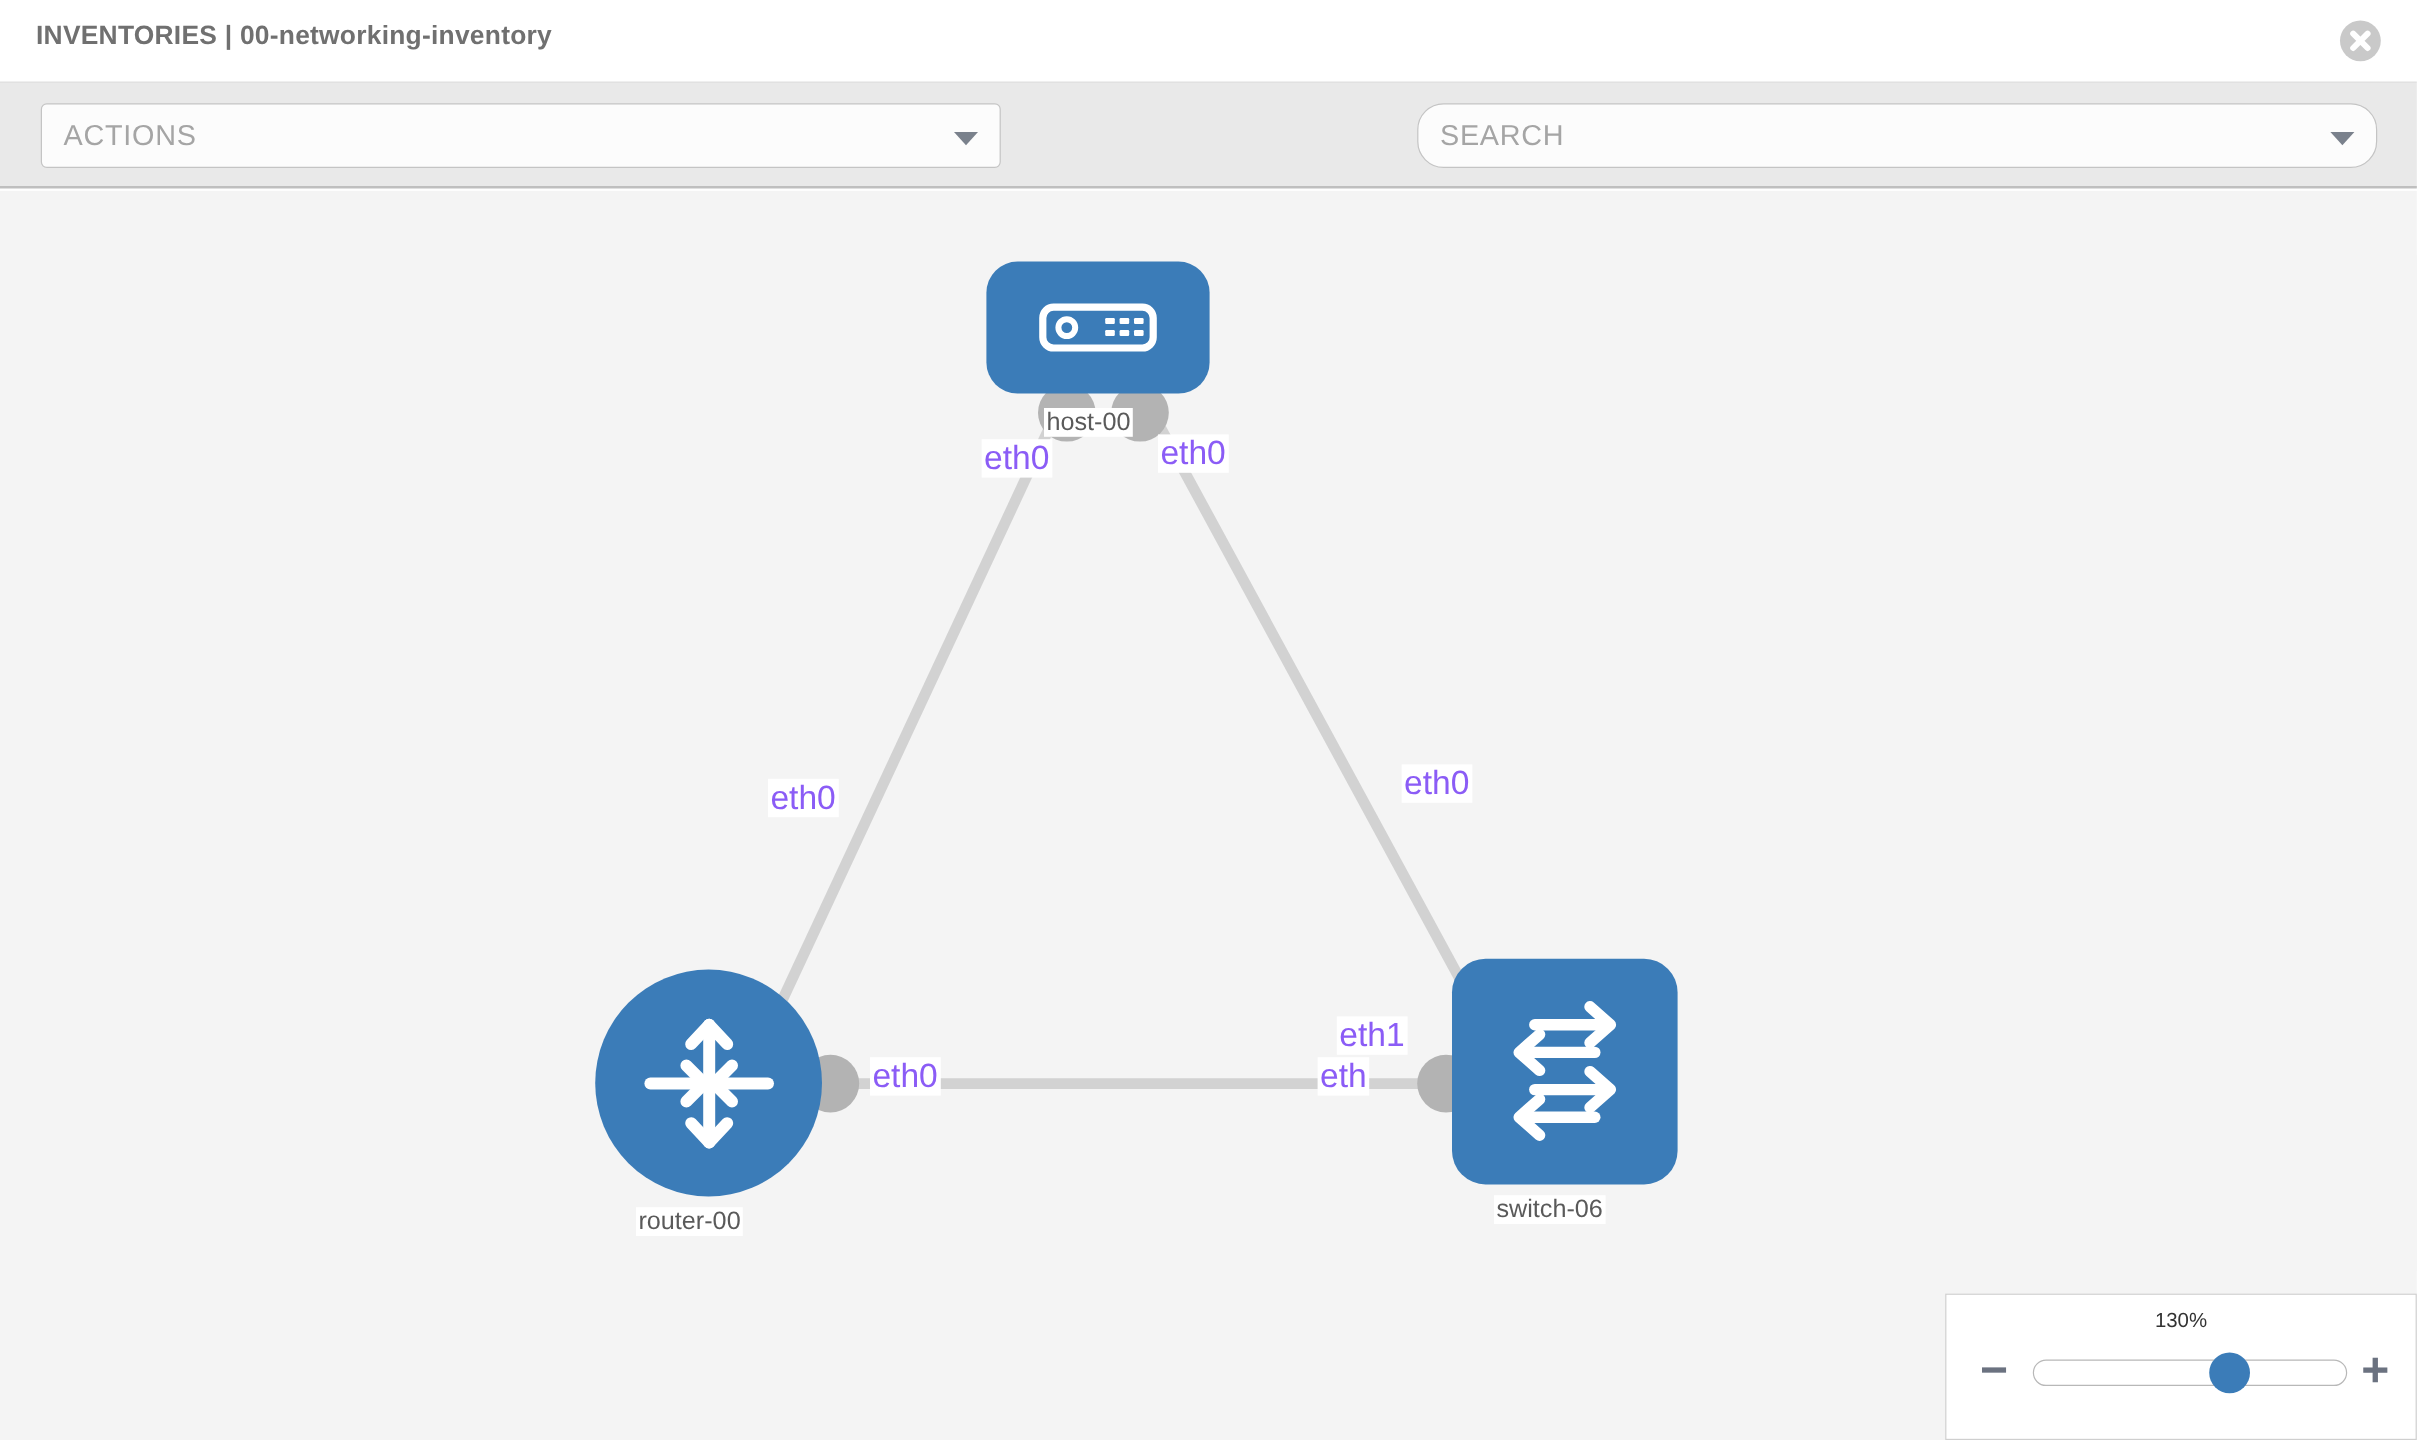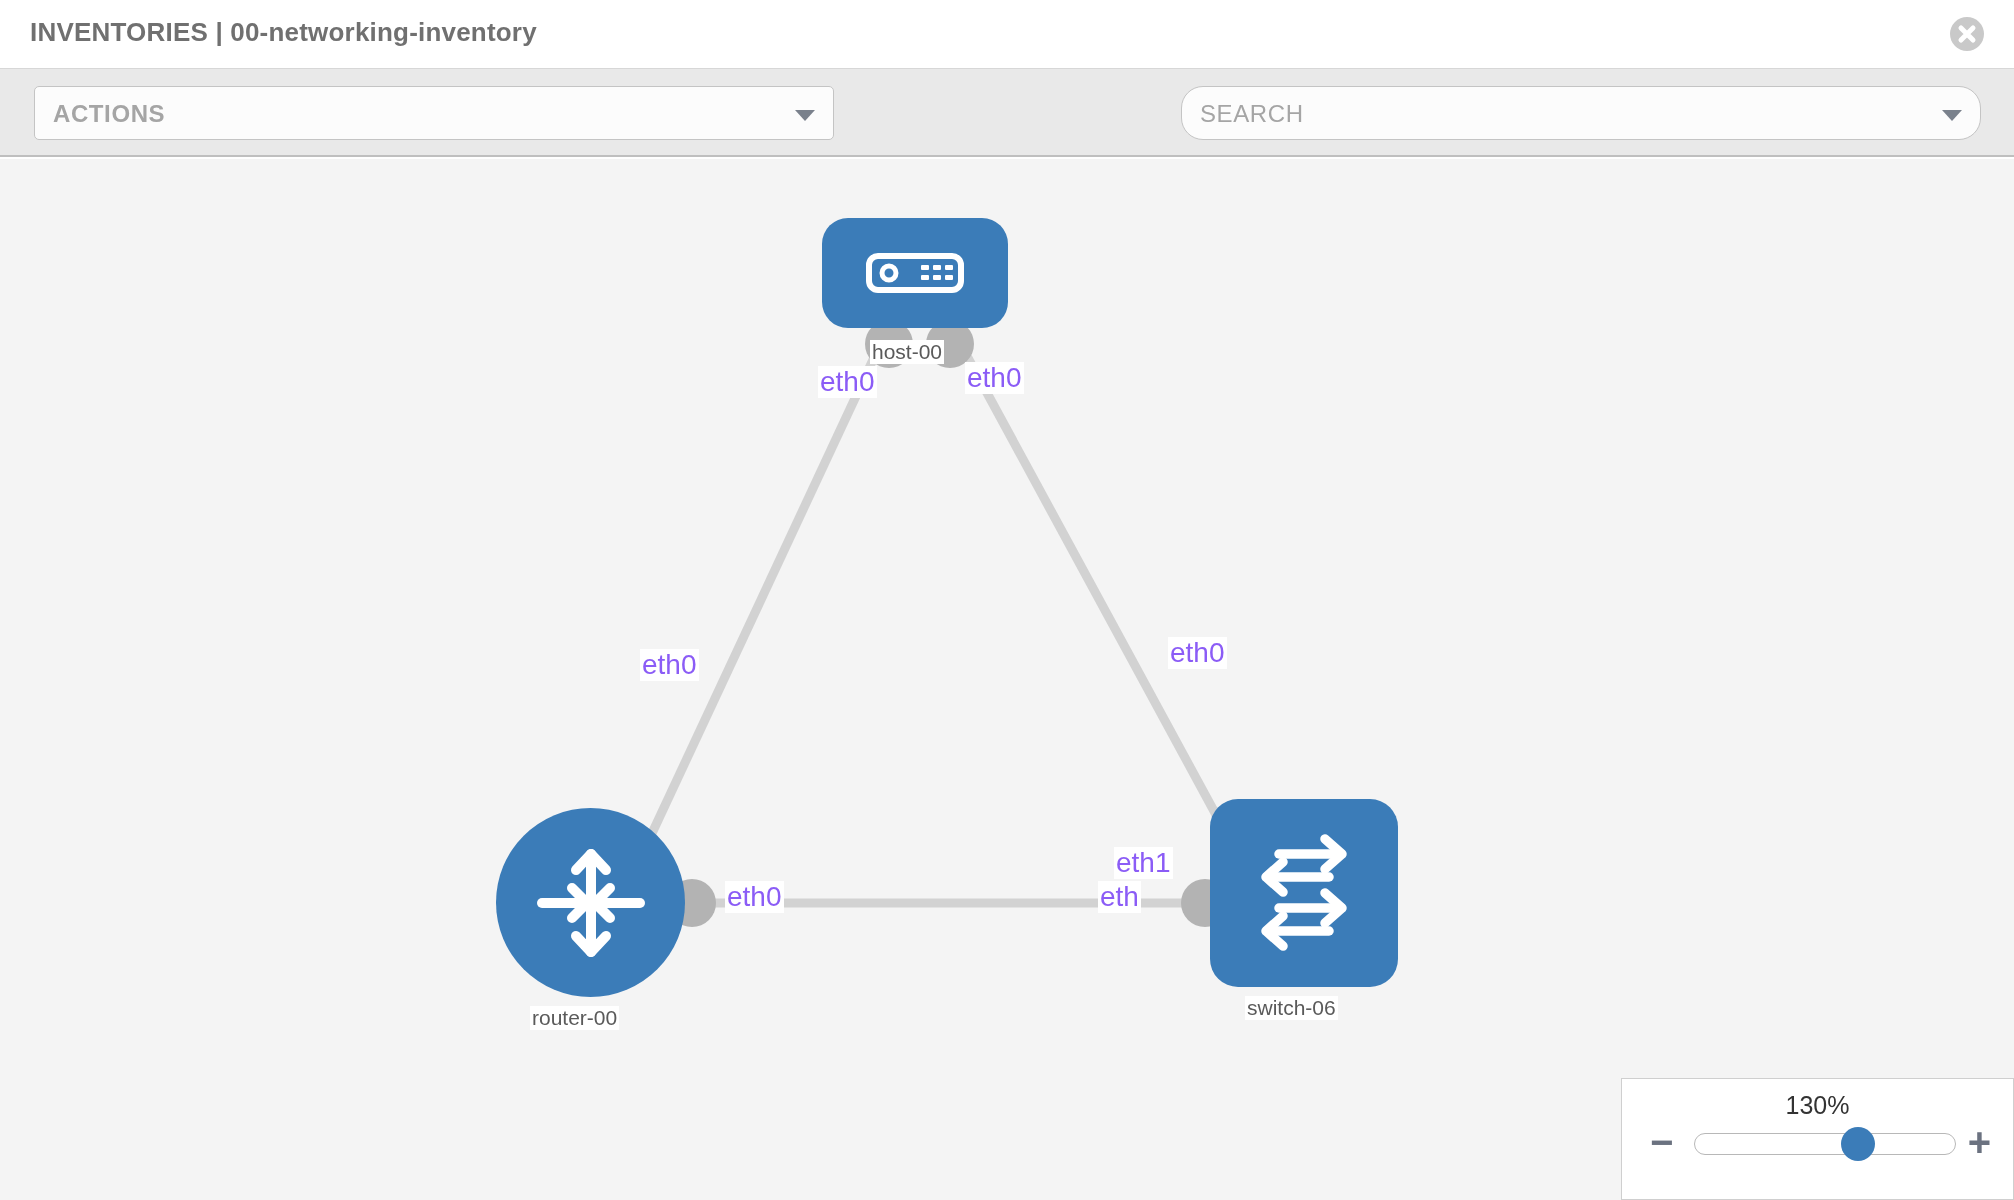--- a/index.html
+++ b/index.html
@@ -12,21 +12,21 @@
 
   
   .header {
     position: absolute; left: 0; top: 0;
     width: 2014px; height: 69px;
     background: #ffffff;
     border-bottom: 1px solid #d7d7d7;
   }
   .header-title {
     position: absolute; left: 30px; top: 17px;
-    font-size: 26px; font-weight: bold;
+    font-size: 22px; font-weight: bold;
     color: #707070; letter-spacing: 0.2px;
     white-space: nowrap;
   }
   .close-btn {
     position: absolute; right: 30px; top: 17px;
     width: 34px; height: 34px; border-radius: 50%;
     background: #c9c9c9;
     cursor: pointer;
   }
   .close-btn svg { display: block; }
@@ -51,21 +51,21 @@
     letter-spacing: 0.6px;
     white-space: nowrap;
   }
   .caret {
     position: absolute; right: 18px; top: 23px;
     width: 0; height: 0;
     border-left: 10px solid transparent;
     border-right: 10px solid transparent;
     border-top: 11px solid #7a818c;
   }
-  #actions-select { left: 34px; top: 17px; width: 800px; font-weight: bold; }
+  #actions-select { left: 34px; top: 17px; width: 800px; }
   #search-select  { left: 1181px; top: 17px; width: 800px; border-radius: 22px; }
 
   .tool-icon {
     position: absolute; top: 92px;
     width: 42px; height: 42px;
     cursor: pointer;
   }
   #wrench-btn { left: 1038px; }
   #key-btn    { left: 1108px; }
 
@@ -120,21 +120,21 @@
   
   .zoom-panel {
     position: absolute; left: 1621px; top: 1078px;
     width: 393px; height: 122px;
     background: #ffffff;
     border: 1px solid #cfcfcf;
   }
   .zoom-value {
     position: absolute; left: 0; right: 0; top: 12px;
     text-align: center;
-    font-size: 25px; color: #333333;
+    font-size: 17px; color: #333333;
   }
   .zoom-minus, .zoom-plus {
     position: absolute; top: 48px;
     color: #6b7280; font-size: 40px; line-height: 30px;
     font-weight: bold; cursor: pointer;
     user-select: none;
   }
   .zoom-minus { left: 28px; }
   .zoom-plus  { right: 22px; }
   .zoom-track {

